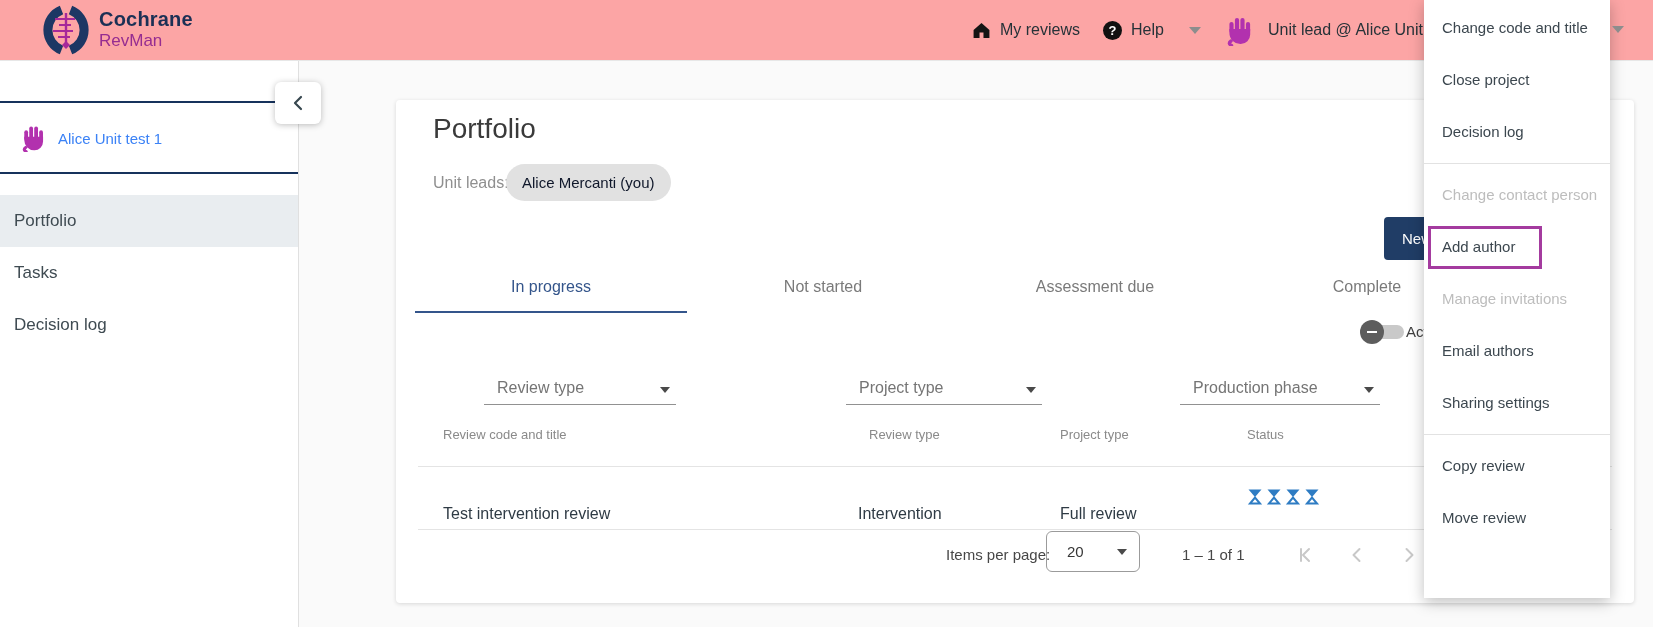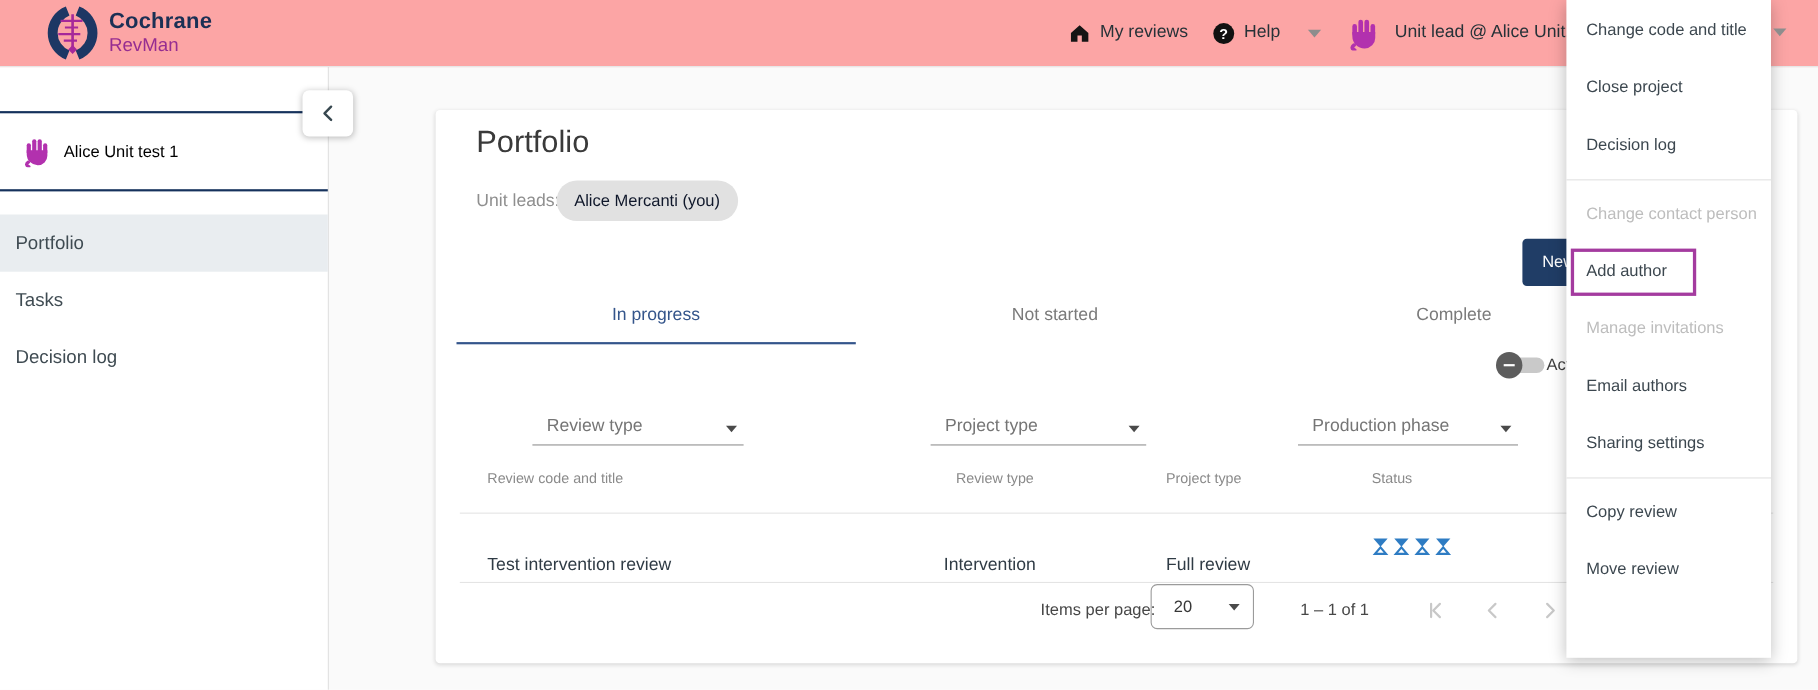--- a/index.html
+++ b/index.html
@@ -19,21 +19,21 @@
   .brand-product{font-size:17px;color:#962d91;margin-top:2px;}
   .nav-item{position:absolute;top:0;height:60px;display:flex;align-items:center;gap:9px;font-size:16px;color:#263238;cursor:pointer;}
   .help-circle{width:19px;height:19px;border-radius:50%;background:#111;color:#fff;font-size:13px;font-weight:bold;display:flex;align-items:center;justify-content:center;}
   .caret{width:0;height:0;border-left:6px solid transparent;border-right:6px solid transparent;border-top:7px solid #8d8d8d;}
   .caret.small{border-left-width:5px;border-right-width:5px;border-top-width:6px;}
   .top-caret{position:absolute;left:1612px;top:26px;z-index:21;cursor:pointer;}
 
   
   .sidebar{position:absolute;left:0;top:60px;width:298px;height:567px;background:#fff;border-right:1px solid #e0e0e0;z-index:2;}
   .navy-rule{position:absolute;left:0;width:298px;height:2px;background:#16325c;}
-  .unit-row{position:absolute;left:0;top:44px;width:298px;height:68px;display:flex;align-items:center;padding-left:20px;box-sizing:border-box;gap:13px;font-size:15px;color:#000000;}
+  .unit-row{position:absolute;left:0;top:44px;width:298px;height:68px;display:flex;align-items:center;padding-left:20px;box-sizing:border-box;gap:13px;font-size:15px;color:#3b82f6;}
   .side-nav{position:absolute;left:0;top:135px;width:298px;}
   .side-item{height:52px;display:flex;align-items:center;padding-left:14px;font-size:17px;color:#3f4b52;cursor:pointer;}
   .side-item.active{background:#e9edf0;}
   .collapse-btn{position:absolute;left:275px;top:82px;width:46px;height:42px;background:#fff;border-radius:6px;box-shadow:0 1px 6px rgba(0,0,0,.25);z-index:6;display:flex;align-items:center;justify-content:center;cursor:pointer;}
 
   
   .card{position:absolute;left:396px;top:100px;width:1238px;height:503px;background:#fff;border-radius:4px;box-shadow:0 1px 4px rgba(0,0,0,.14);z-index:1;}
   .page-title{position:absolute;left:37px;top:13px;font-size:28px;color:#3a3a3a;font-weight:400;}
   .leads-label{position:absolute;left:37px;top:74px;font-size:16px;color:#8f8f8f;}
   .chip{position:absolute;left:110px;top:64px;height:37px;border-radius:18.5px;background:#e1e1e1;display:flex;align-items:center;padding:0 16px;font-size:15px;color:#0f172a;white-space:nowrap;}
@@ -146,20 +146,21 @@
 
   <div class="card">
     <div class="page-title">Portfolio</div>
     <div class="leads-label">Unit leads:</div>
     <div class="chip">Alice Mercanti  (you)</div>
     <button class="new-btn">New review</button>
 
     <div class="tabs">
       <div class="tab active">In progress</div>
       <div class="tab">Not started</div>
+      <div class="tab">Assessment due</div>
       <div class="tab">Complete</div>
     </div>
 
     <div class="toggle-wrap">
       <div class="toggle-track"></div>
       <div class="toggle-thumb">
           <div class="minus"></div>
         </div>
       <div class="toggle-label">Active only</div>
     </div>

